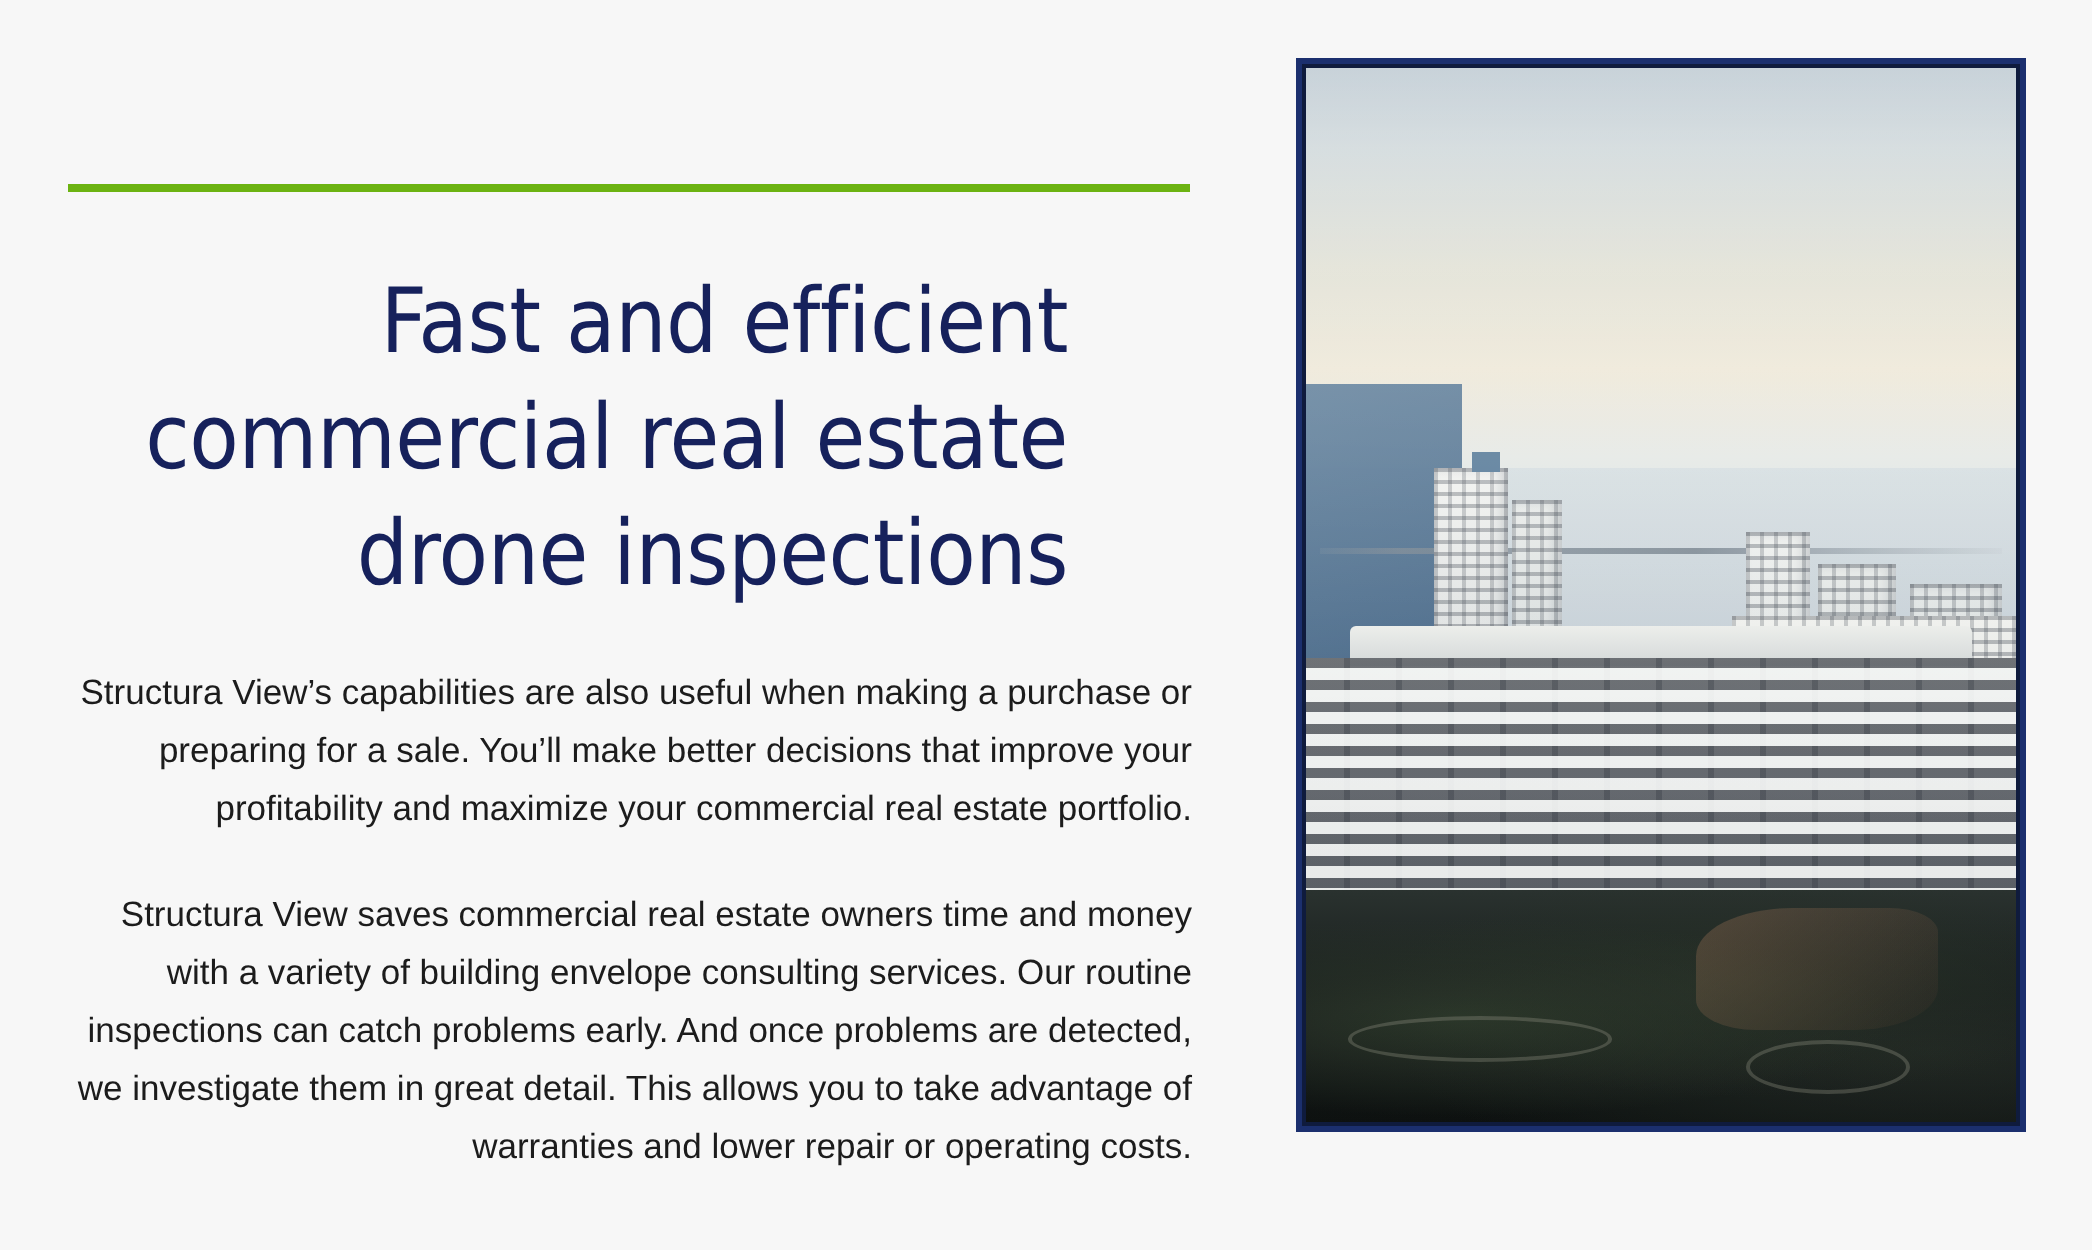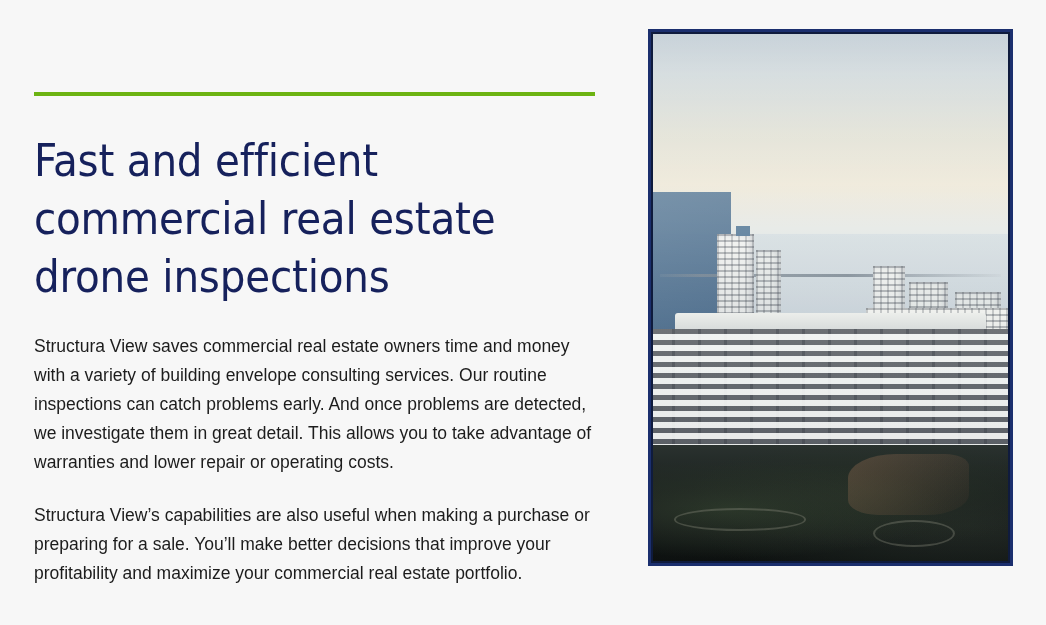--- a/index.html
+++ b/index.html
@@ -12,20 +12,21 @@
     background: #f7f7f7;
     font-family: "Liberation Sans", sans-serif;
     overflow: hidden;
     position: relative;
   }
 
   .page {
     position: relative;
     width: 1046px;
     height: 625px;
+    text-align: right;
   }
 
   
   .content-col {
     position: absolute;
     left: 34px;
     top: 92px;
     width: 562px;
   }
 
@@ -238,23 +239,23 @@
 <body>
 
 <div class="page">
 
   <div class="content-col">
 
     <div class="accent-rule"></div>
 
     <h1 class="headline">Fast and efficient commercial real estate drone inspections</h1>
 
+    <p class="body-copy">Structura View’s capabilities are also useful when making a purchase or preparing for a sale. You’ll make better decisions that improve your profitability and maximize your commercial real estate portfolio.</p>
+
     <p class="body-copy">Structura View saves commercial real estate owners time and money with a variety of building envelope consulting services. Our routine inspections can catch problems early. And once problems are detected, we investigate them in great detail. This allows you to take advantage of warranties and lower repair or operating costs.</p>
-
-    <p class="body-copy">Structura View’s capabilities are also useful when making a purchase or preparing for a sale. You’ll make better decisions that improve your profitability and maximize your commercial real estate portfolio.</p>
 
   </div>
 
   <div class="photo-frame">
     <div class="photo">
       <div class="sky"></div>
       <div class="water-far"></div>
       <div class="water-near"></div>
       <div class="bridge"></div>
 

